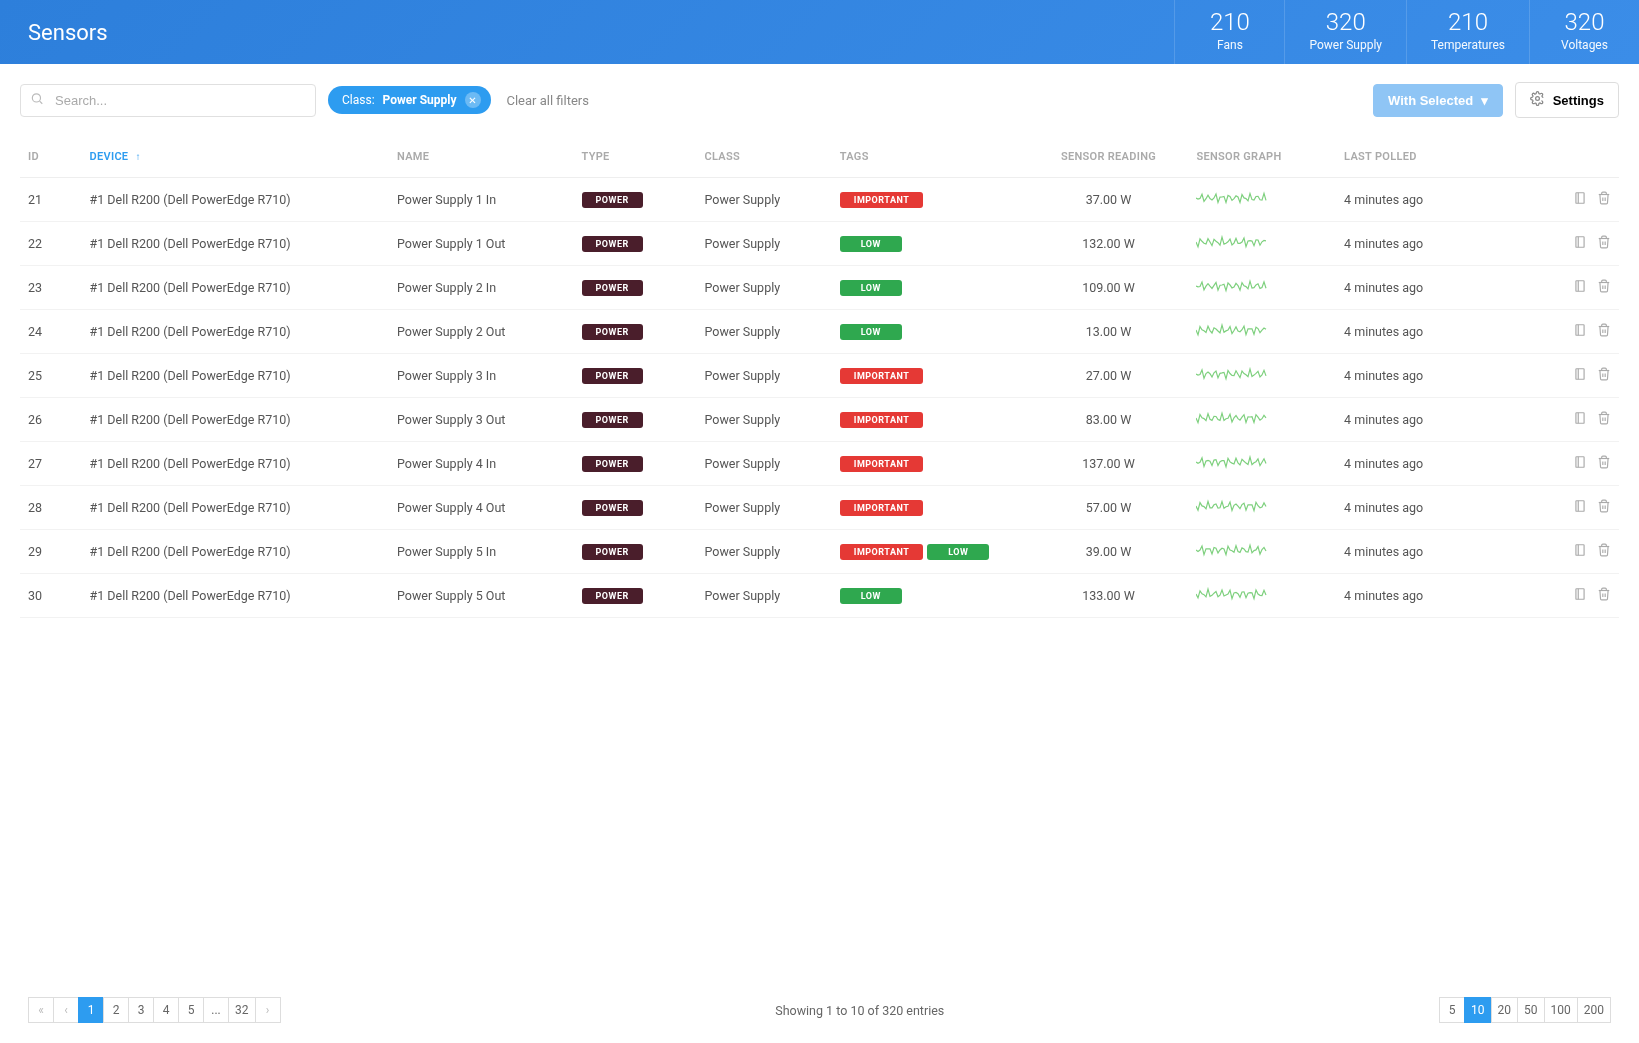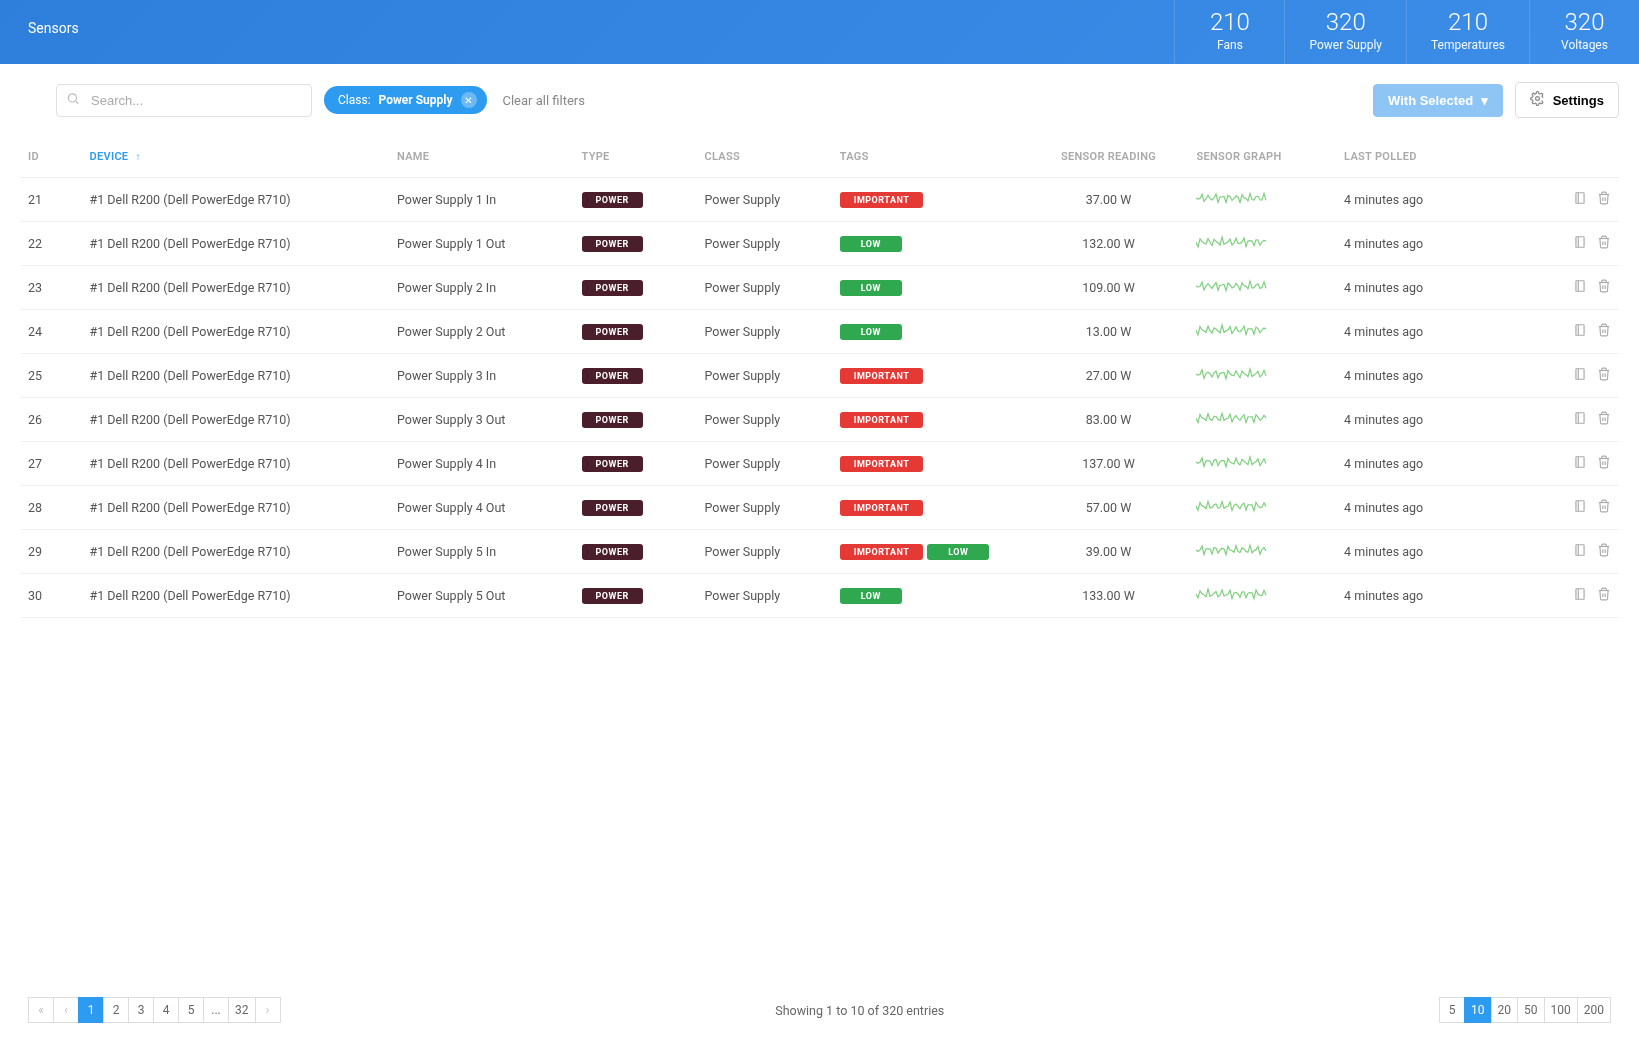--- a/index.html
+++ b/index.html
@@ -1,26 +1,26 @@
 <!DOCTYPE html>
 <html><head>
 <meta charset="utf-8">
 <style>
 * { margin: 0; padding: 0; box-sizing: border-box; }
 body { font-family: -apple-system, BlinkMacSystemFont, 'Segoe UI', Roboto, sans-serif; font-size: 13px; color: #333; background: #fff; }
 
 .header { background: linear-gradient(135deg, #2d7fdb 0%, #3b8de8 100%); color: #fff; display: flex; justify-content: space-between; align-items: stretch; height: 64px; }
-.header-title { font-size: 14px; font-weight: 400; padding: 20px 28px; }
+.header-title { font-size: 22px; font-weight: 400; padding: 20px 28px; }
 .header-stats { display: flex; }
 .stat-box { border-left: 1px solid rgba(255,255,255,0.15); padding: 8px 24px; text-align: center; display: flex; flex-direction: column; min-width: 110px; }
 .stat-value { font-size: 24px; font-weight: 300; }
 .stat-label { font-size: 12px; opacity: 0.95; margin-top: 2px; }
 
 .toolbar { display: flex; align-items: center; padding: 18px 20px; gap: 12px; }
-.search-box { position: relative; width: 256px; margin-left: 36px; }
+.search-box { position: relative; width: 296px; }
 .search-input { width: 100%; padding: 8px 12px 8px 34px; border: 1px solid #e0e0e0; border-radius: 4px; font-size: 13px; color: #555; }
 .search-input::placeholder { color: #aaa; }
 .search-icon { position: absolute; left: 10px; top: 50%; transform: translateY(-50%); color: #bbb; }
 .filter-chip { background: #2d9cf0; color: #fff; border-radius: 16px; padding: 6px 10px 6px 14px; font-size: 12px; display: inline-flex; align-items: center; gap: 8px; }
 .filter-chip-label { font-weight: 400; }
 .filter-chip-value { font-weight: 700; }
 .filter-chip-close { width: 16px; height: 16px; border-radius: 50%; background: rgba(255,255,255,0.3); display: inline-flex; align-items: center; justify-content: center; font-size: 10px; cursor: pointer; }
 .clear-filters { color: #888; font-size: 13px; margin-left: 4px; cursor: pointer; }
 .toolbar-spacer { flex: 1; }
 .btn { border: 1px solid #ddd; background: #fff; border-radius: 4px; padding: 8px 14px; font-size: 13px; cursor: pointer; display: inline-flex; align-items: center; gap: 8px; font-weight: bold; }

